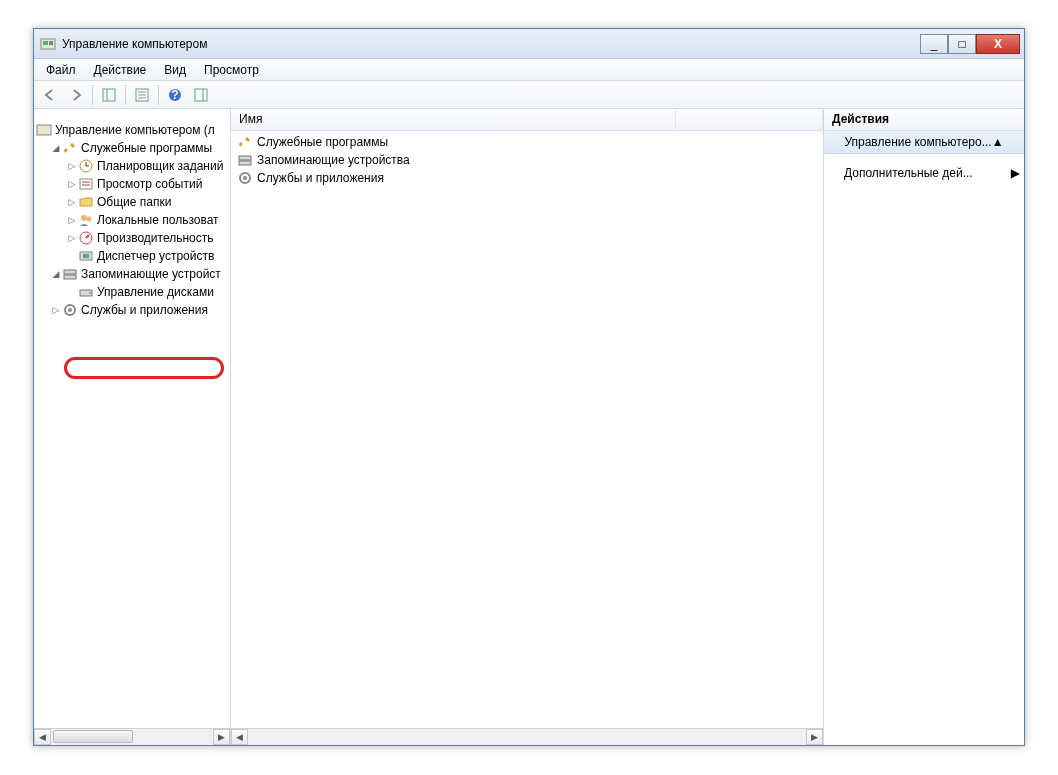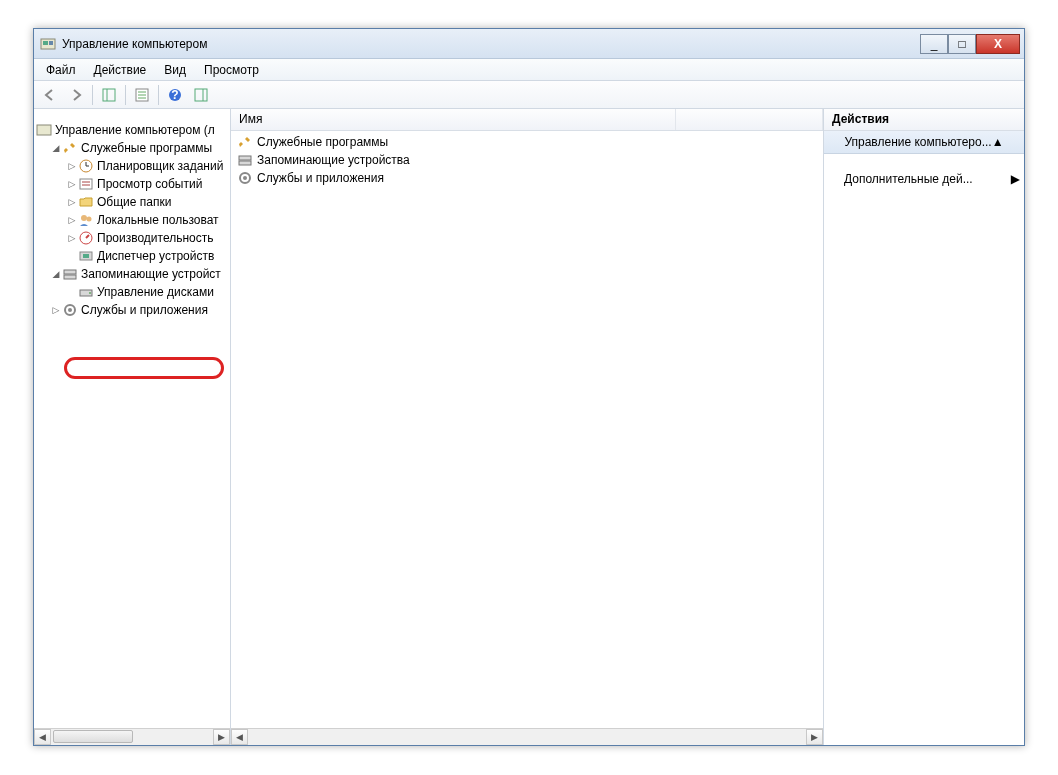--- a/index.html
+++ b/index.html
@@ -53,21 +53,21 @@
 .list-item { display:flex; align-items:center; height:18px; padding-left:6px; cursor:default; }
 .list-item .licon { width:16px; height:16px; margin-right:4px; flex:none; }
 .main-hscroll { height:17px; background:#f0f0f0; border-top:1px solid #d0d0d0; display:flex; }
 .main-hscroll .arrow { width:17px; background:linear-gradient(#fdfdfd,#e8e8e8); border:1px solid #c8c8c8; display:flex;align-items:center;justify-content:center;font-size:9px;color:#555; }
 .main-hscroll .track { flex:1; }
 
 .actions-panel { width:201px; border-left:1px solid #d0d8e2; }
 .actions-header { height:22px; background:linear-gradient(#fdfdfe,#f0f3f8); border-bottom:1px solid #d8dee6; padding:3px 8px; font-weight:bold; }
 .action-group { background:linear-gradient(#eaf1fa,#dde8f5); padding:4px 8px; border-bottom:1px solid #c8d4e2; display:flex; align-items:center; justify-content:center; }
 .action-group .lbl { overflow:hidden; text-overflow:ellipsis; white-space:nowrap; }
-.action-row { padding:18px 4px 6px 20px; display:flex; align-items:center; justify-content:space-between; cursor:default; }
+.action-row { padding:12px 4px 6px 20px; display:flex; align-items:center; justify-content:space-between; cursor:default; }
 .action-row .lbl { overflow:hidden; text-overflow:ellipsis; white-space:nowrap; }
 
 
 .ico { display:inline-block; }
 </style>
 </head>
 <body>
 
 <div class="window">
   <div class="titlebar">

